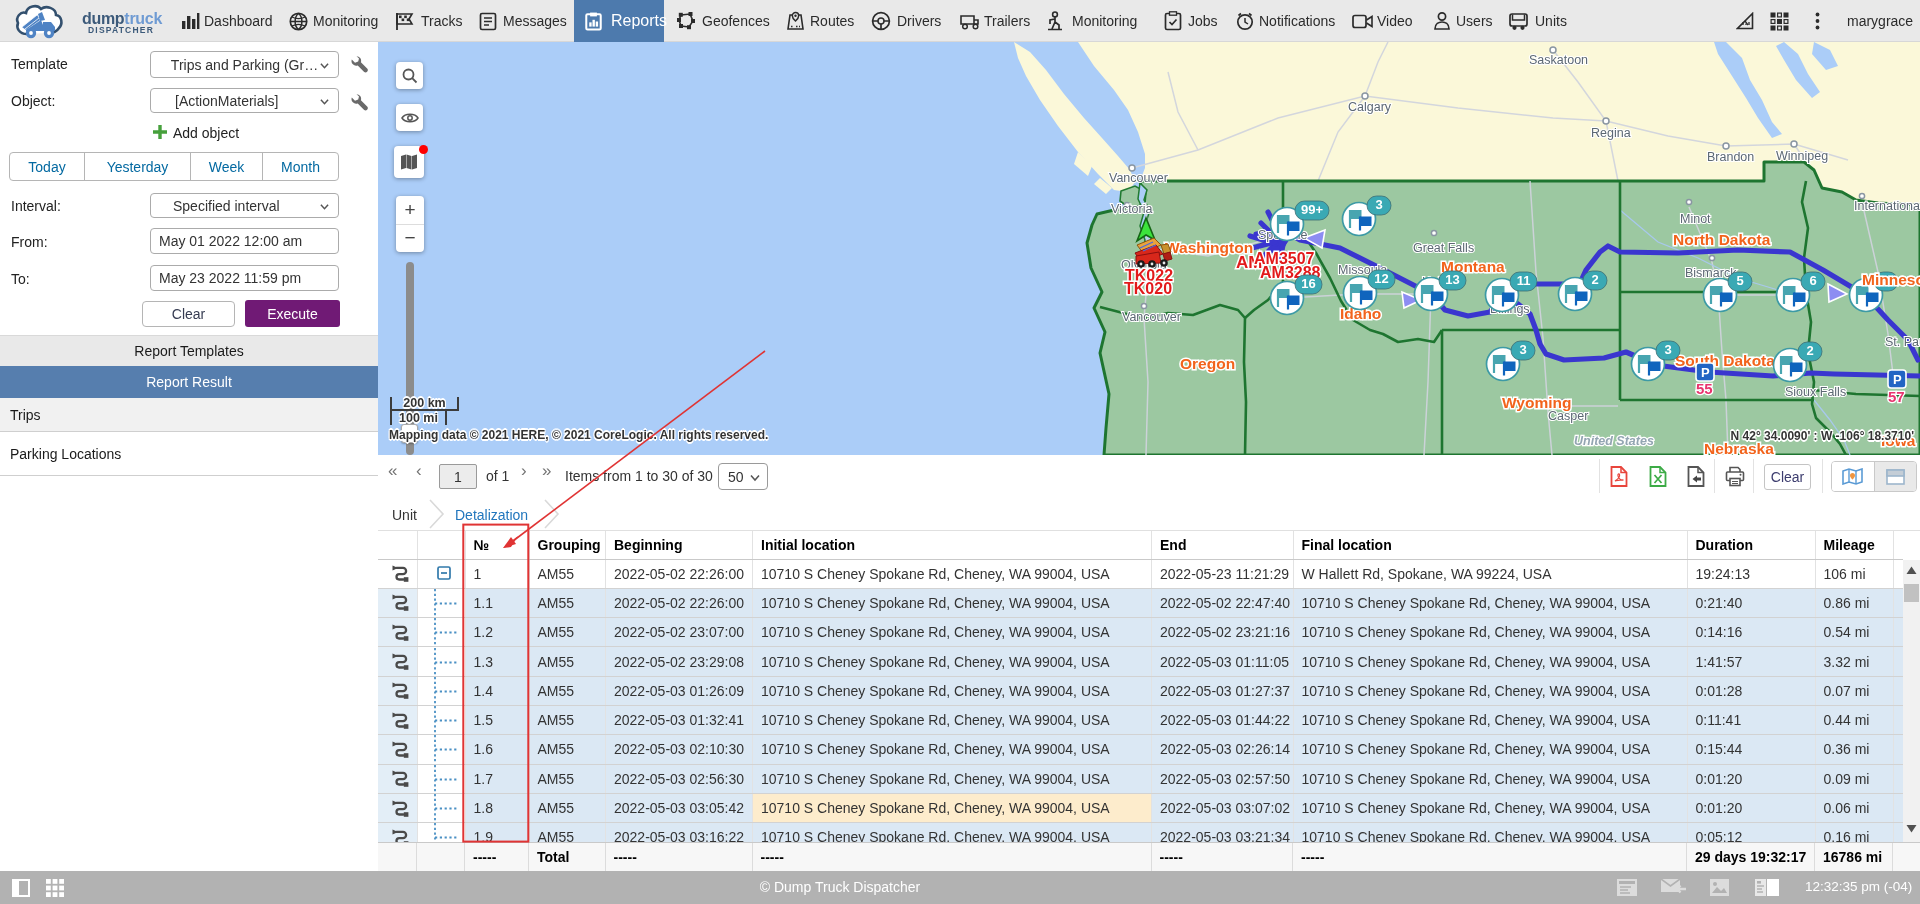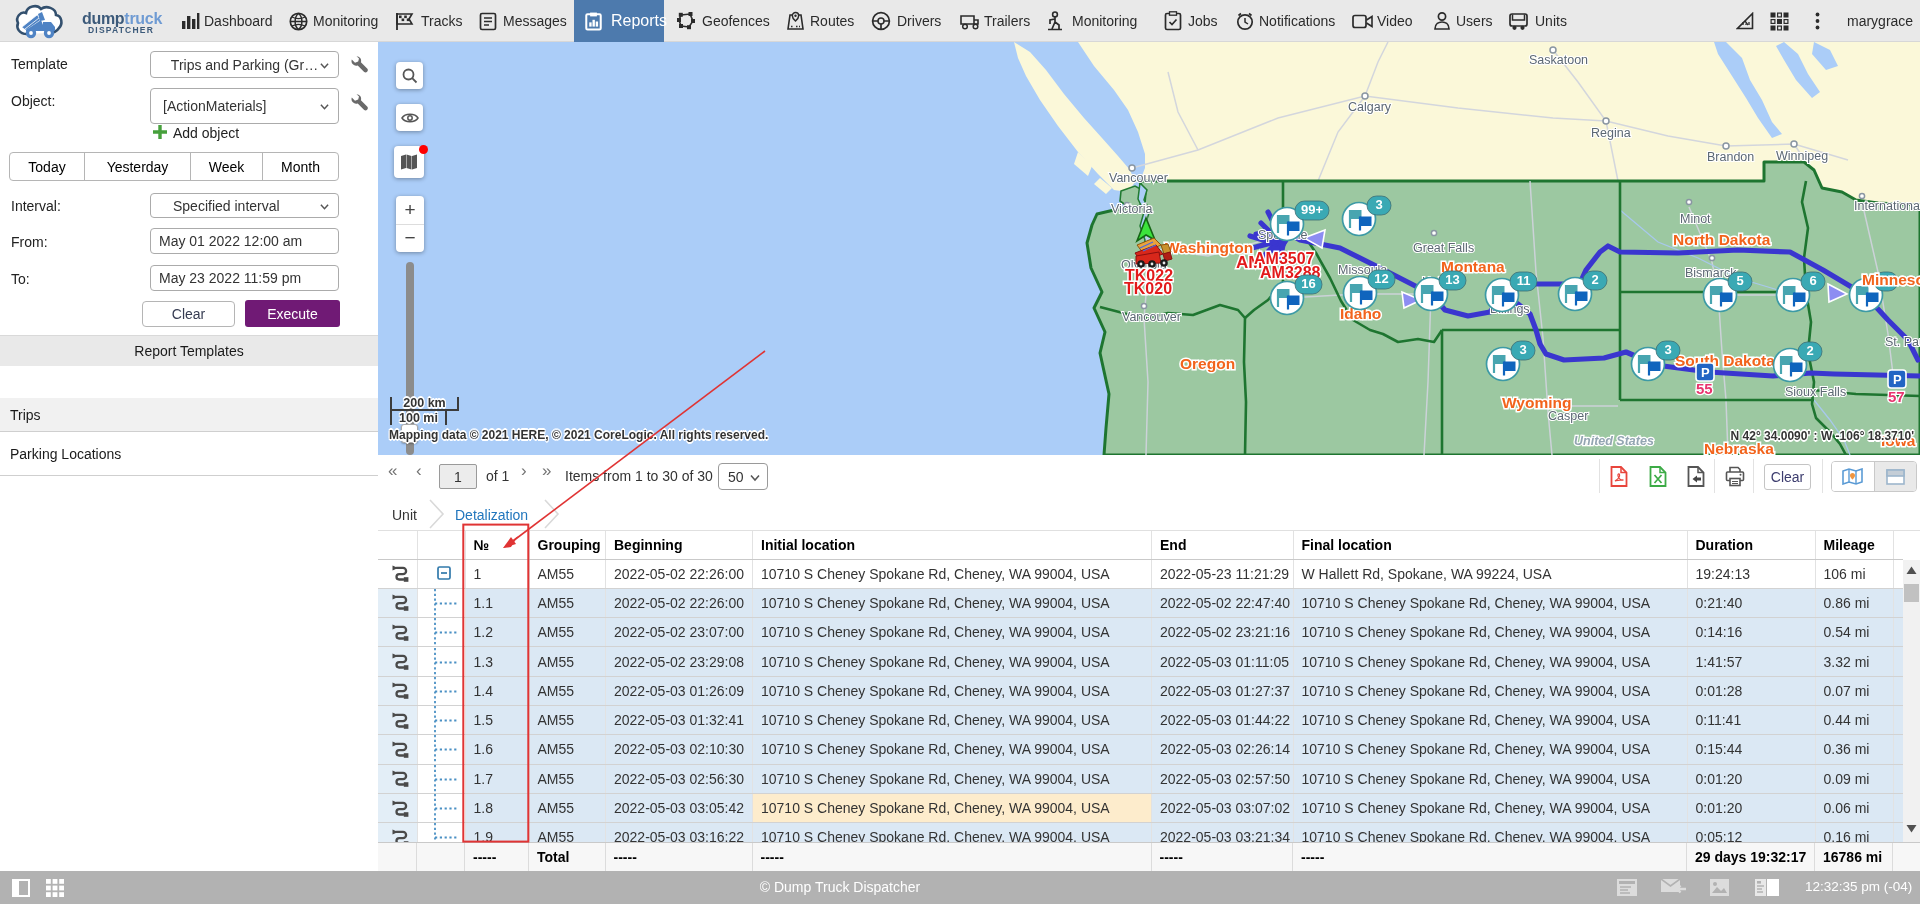--- a/index.html
+++ b/index.html
@@ -12,21 +12,21 @@
   .nitem { position:absolute; top:0; height:42px; display:flex; align-items:center; color:#2b2b2b; font-size:14px; white-space:nowrap; }
   .nitem svg { display:block; }
   #navreports { position:absolute; left:574px; top:0; width:90px; height:42px; background:#4d7aad; color:#fff; display:flex; align-items:center; }
 
   
   #side { position:absolute; left:0; top:42px; width:378px; height:830px; background:#fff; z-index:20; }
   .slabel { position:absolute; font-size:14px; color:#222; }
   .sbox { position:absolute; left:150px; width:189px; border:1px solid #ababab; border-radius:4px; background:#fff; font-size:14px; color:#333; display:flex; align-items:center; white-space:nowrap; }
   .chev { position:absolute; right:9px; top:50%; margin-top:-4px; width:9px; height:9px; }
   .btngrp { position:absolute; left:9px; top:110px; width:330px; height:29px; display:flex; border:1px solid #b5b5b5; border-radius:4px; }
-  .btngrp div { border-right:1px solid #b5b5b5; display:flex; align-items:center; justify-content:center; font-size:14px; color:#000000; }
+  .btngrp div { border-right:1px solid #b5b5b5; display:flex; align-items:center; justify-content:center; font-size:14px; color:#0369a1; }
   .btngrp div:last-child { border-right:none; }
 
   
   #map { position:absolute; left:378px; top:42px; width:1542px; height:413px; background:#abcdf8; overflow:hidden; z-index:5; }
   .mapbtn { position:absolute; background:#fff; border-radius:4px; box-shadow:0 1px 4px rgba(0,0,0,0.35); display:flex; align-items:center; justify-content:center; }
   .halo { text-shadow:-1px -1px 0 #fff, 1px -1px 0 #fff, -1px 1px 0 #fff, 1px 1px 0 #fff, 0 2px 0 #fff, 0 -2px 0 #fff; }
 
   
   #pager { position:absolute; left:378px; top:455px; width:1542px; height:42px; background:#fff; z-index:6; }
   #crumb { position:absolute; left:378px; top:497px; width:1542px; height:34px; background:#fff; border-bottom:1px solid #e0e0e0; z-index:6; }
@@ -264,21 +264,21 @@
     <div class="slabel" style="left:11px;top:14px">Template</div>
     <div class="sbox" style="top:9px;height:27px;justify-content:center">Trips and Parking (Gr…
       <svg class="chev" viewBox="0 0 10 10">
           <path d="M1 3 L5 7.5 L9 3" fill="none" stroke="#555" stroke-width="1.6"></path>
         </svg></div>
     <svg class="abs" style="left:351px;top:13px" width="18" height="19" viewBox="0 0 18 19">
         <path d="M5.5 1.2 a4.6 4.6 0 0 1 4.4 6 L16.4 13.7 a2.3 2.3 0 0 1 -3.2 3.2 L6.7 10.4 a4.6 4.6 0 0 1 -5.9-5.9 L4 7.7 L7.2 6.6 L8 3.6 Z" fill="#6a6a6a"></path>
       </svg>
 
     <div class="slabel" style="left:11px;top:51px">Object:</div>
-    <div class="sbox" style="top:46px;height:36px;padding-left:12px">[ActionMaterials]
+    <div class="sbox" style="top:46px;height:25px;padding-left:24px">[ActionMaterials]
       <svg class="chev" viewBox="0 0 10 10">
           <path d="M1 3 L5 7.5 L9 3" fill="none" stroke="#555" stroke-width="1.6"></path>
         </svg></div>
     <svg class="abs" style="left:351px;top:51px" width="18" height="19" viewBox="0 0 18 19">
         <path d="M5.5 1.2 a4.6 4.6 0 0 1 4.4 6 L16.4 13.7 a2.3 2.3 0 0 1 -3.2 3.2 L6.7 10.4 a4.6 4.6 0 0 1 -5.9-5.9 L4 7.7 L7.2 6.6 L8 3.6 Z" fill="#6a6a6a"></path>
       </svg>
 
     <div class="abs" style="left:152px;top:82px;width:16px;height:16px">
       <svg width="16" height="16" viewBox="0 0 16 16">
           <path d="M6.3 1 H9.7 V6.3 H15 V9.7 H9.7 V15 H6.3 V9.7 H1 V6.3 H6.3 Z" fill="#46a03c"></path>
@@ -302,20 +302,21 @@
     <div class="slabel" style="left:11px;top:192px">From:</div>
     <div class="sbox" style="top:186px;height:26px;padding-left:8px">May 01 2022 12:00 am</div>
 
     <div class="slabel" style="left:11px;top:229px">To:</div>
     <div class="sbox" style="top:223px;height:26px;padding-left:8px">May 23 2022 11:59 pm</div>
 
     <div class="abs" style="left:142px;top:259px;width:93px;height:26px;border:1px solid #b5b5b5;border-radius:4px;display:flex;align-items:center;justify-content:center;font-size:14px;color:#363c52">Clear</div>
     <div class="abs" style="left:245px;top:258px;width:95px;height:27px;background:#701a75;border-radius:3px;display:flex;align-items:center;justify-content:center;font-size:14px;color:#fff">Execute</div>
 
     <div class="abs" style="left:0;top:293px;width:378px;height:31px;background:#e9e9e9;border-top:1px solid #d9d9d9;display:flex;align-items:center;justify-content:center;font-size:14px;color:#1a1a1a">Report Templates</div>
+    <div class="abs" style="left:0;top:324px;width:378px;height:32px;background:#567eae;display:flex;align-items:center;justify-content:center;font-size:14px;color:#fff">Report Result</div>
     <div class="abs" style="left:0;top:356px;width:378px;height:34px;background:#f1f1f1;border-bottom:1px solid #cfcfcf;display:flex;align-items:center;font-size:14px;color:#1a1a1a;padding-left:10px">Trips</div>
     <div class="abs" style="left:0;top:390px;width:378px;height:44px;background:#fff;border-bottom:1px solid #cfcfcf;display:flex;align-items:center;font-size:14px;color:#1a1a1a;padding-left:10px">Parking Locations</div>
   </div>
   <div id="map">
     <svg width="1542" height="413" viewBox="0 0 1542 413" style="position:absolute;left:0;top:0">
       <defs>
         <g id="clus">
           <circle r="16.5" fill="#fff" stroke="#3d9aa5" stroke-width="1.7"></circle>
           <path d="M-9 -9 V9" stroke="#48a5b0" stroke-width="2.2"></path>
           <path d="M-9 -9 H2.5 V0 H-9 Z" fill="#48a5b0"></path>

